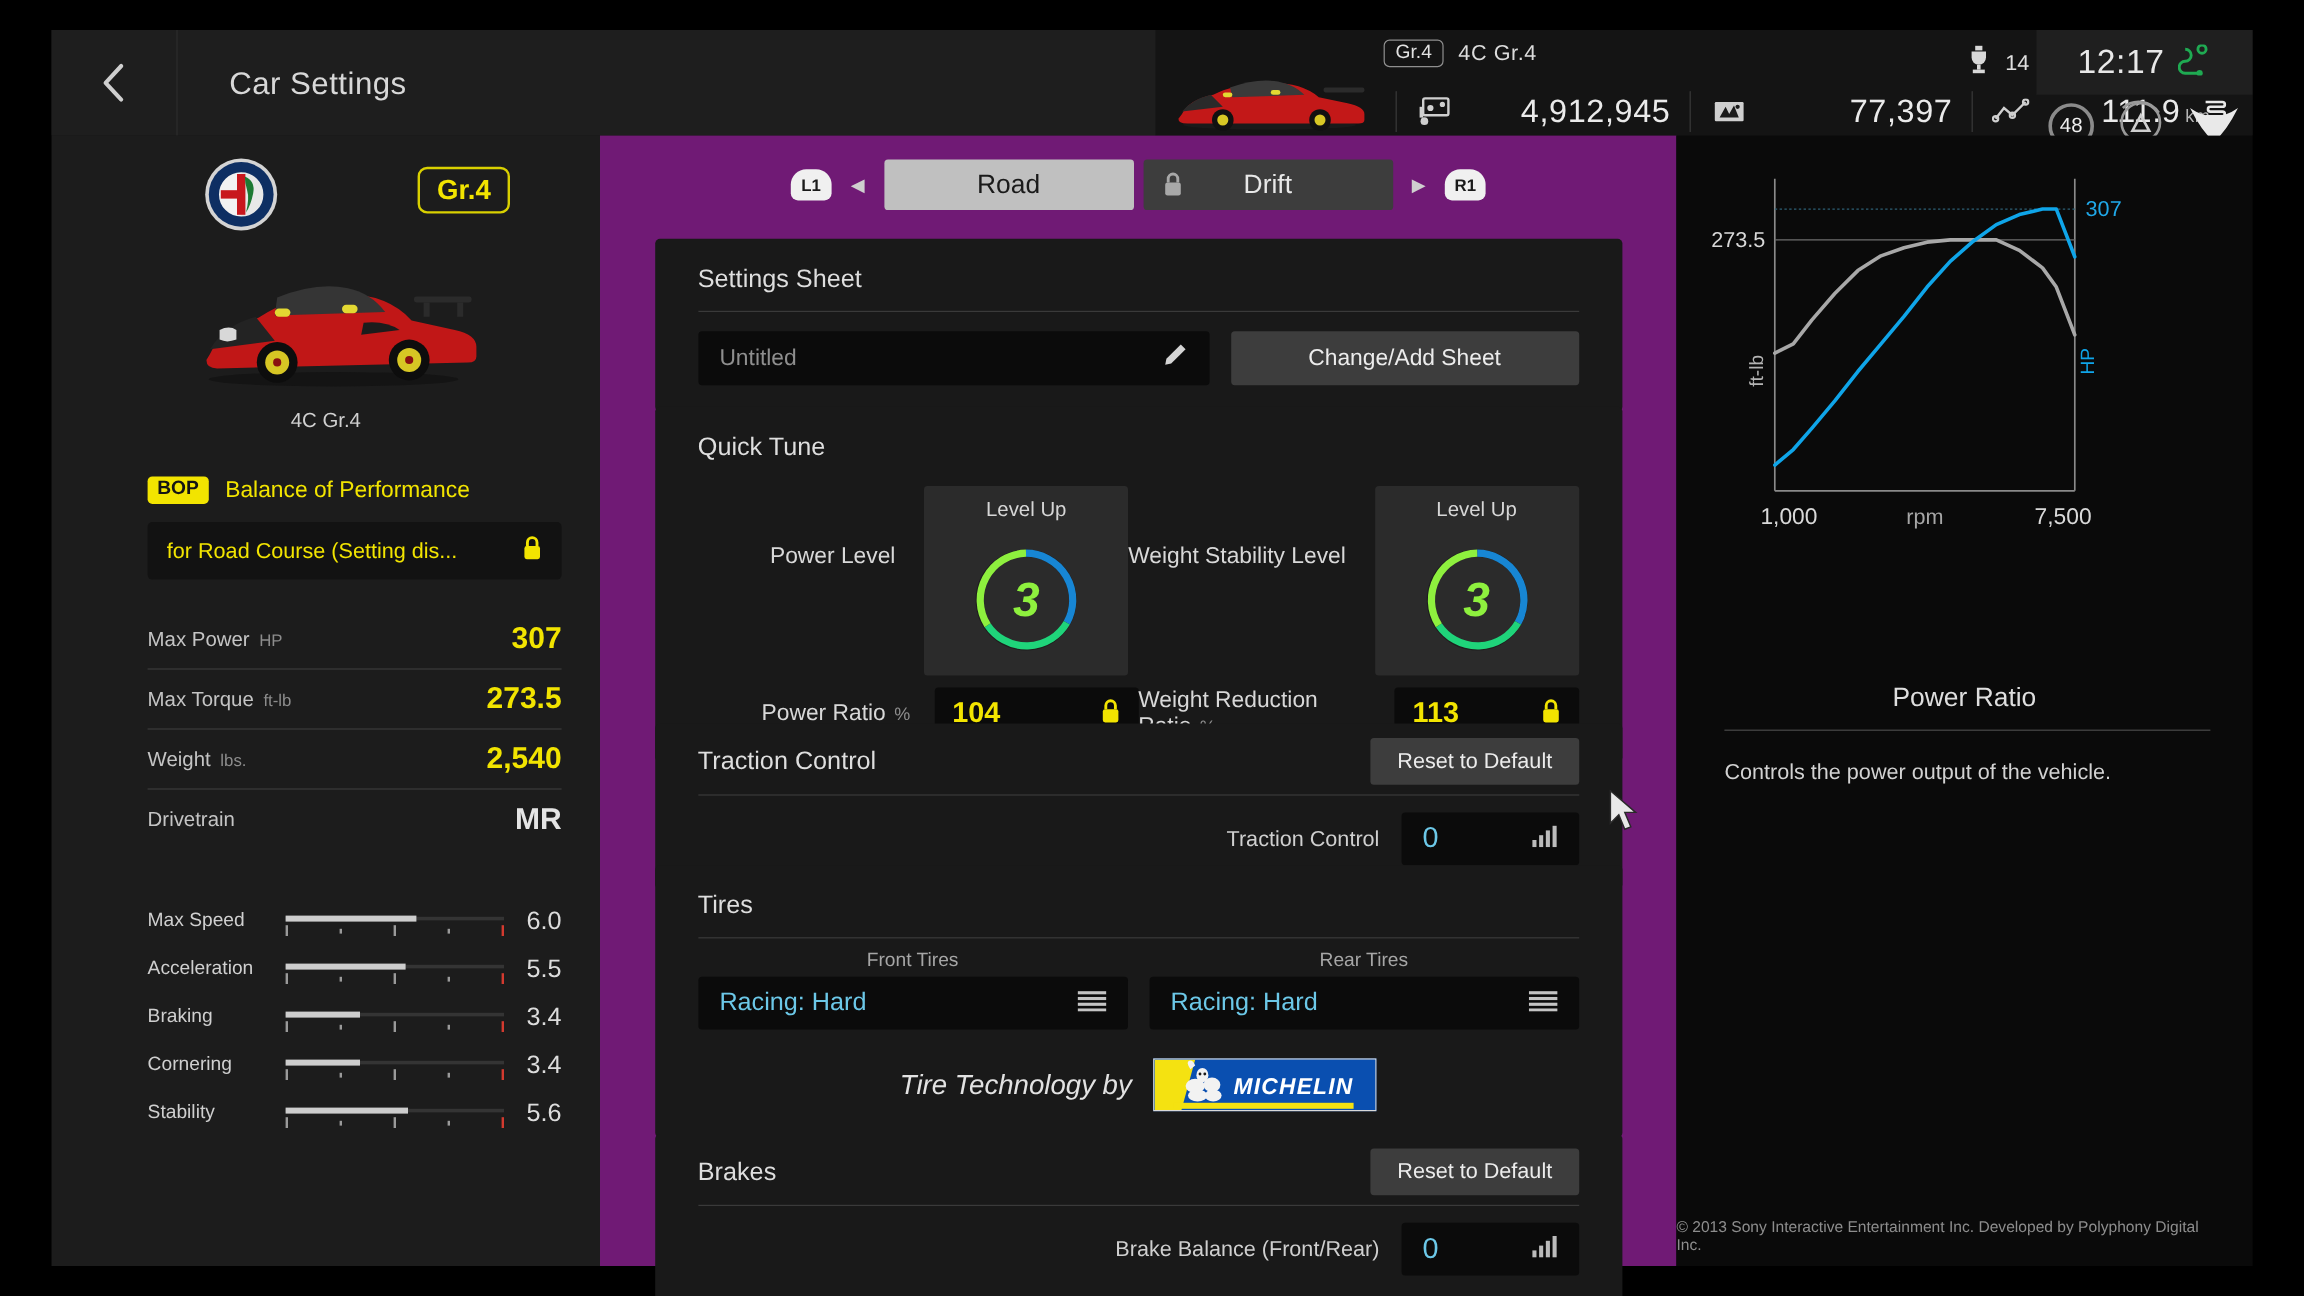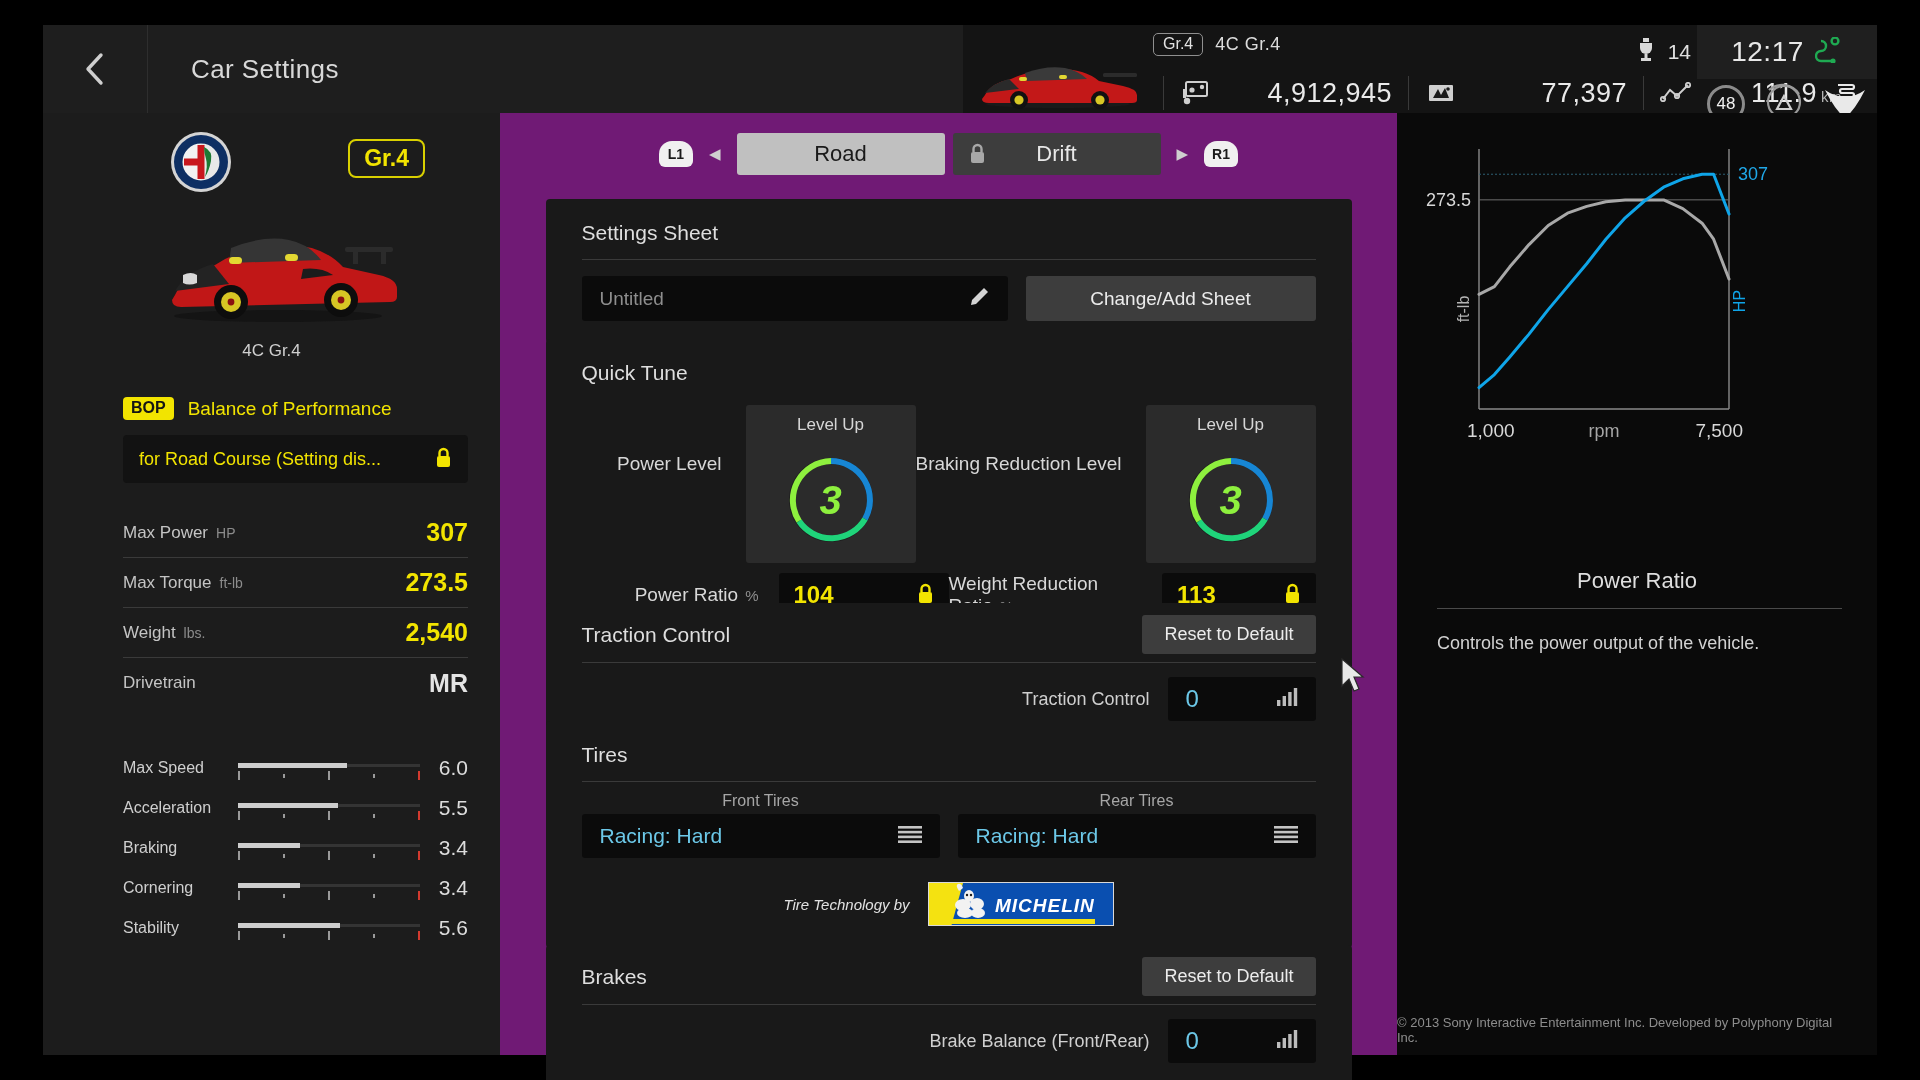--- a/index.html
+++ b/index.html
@@ -46,21 +46,21 @@
   .stat-val { color:#eaeaea; font-size:27px; letter-spacing:.5px; text-align:right; padding-right:16px; }
   .stat-val.km { font-size:27px; }
   .km-unit { font-size:15px; color:#b5b5b5; margin-left:4px; }
 
   .clockbar {
     position:absolute; right:0; top:0; width:180px; height:54px; background:#1f1f1f;
     display:flex; align-items:center; justify-content:center; gap:11px;
   }
   .clock-txt { color:#e8e8e8; font-size:28px; letter-spacing:.5px; }
   .trophy-wrap { position:absolute; right:186px; top:0; height:54px; display:flex; align-items:center; gap:13px; }
-  .trophy-num { color:#e0e0e0; font-size:21px; }
+  .trophy-num { color:#e0e0e0; font-size:18px; }
 
   .profile-icons { position:absolute; right:10px; top:56px; display:flex; align-items:center; gap:16px; }
   .lvl-circle {
     width:38px; height:38px; border-radius:50%; border:3px solid #8b8b8b;
     display:flex; align-items:center; justify-content:center; color:#f0f0f0; font-size:17px;
   }
 
   
   .sidebar { position:absolute; left:0; top:88px; width:457px; bottom:0; background:#1c1c1c; }
   .brand-row { position:absolute; left:0; top:18px; width:457px; height:68px; }
@@ -179,21 +179,21 @@
 
   .tire-heads { display:flex; gap:18px; padding:10px 0 4px; }
   .tire-head { flex:1; text-align:center; color:#a6a6a6; font-size:16px; }
   .tire-row { display:flex; gap:18px; padding:0 0 6px; }
   .tire-field {
     flex:1; height:44px; background:#0b0b0b; border-radius:3px;
     display:flex; align-items:center; justify-content:space-between; padding:0 18px; cursor:pointer;
   }
   .tire-val { color:#6cc8e8; font-size:21px; }
   .michelin-row { display:flex; align-items:center; justify-content:center; gap:18px; padding:18px 0 22px; }
-  .tiretech { color:#e2e2e2; font-size:15px; font-style:italic; }
+  .tiretech { color:#e2e2e2; font-size:23px; font-style:italic; }
   .michelin-logo { width:186px; height:44px; position:relative; background:#0a4fb0; border:1px solid #d9d9d9; overflow:hidden; }
 
   
   .rightpanel { position:absolute; right:0; top:88px; width:480px; bottom:0; background:#0a0a0a; }
   .graph { position:absolute; left:20px; top:18px; width:360px; height:320px; }
 
   .info-title {
     position:absolute; left:0; right:0; top:455px; text-align:center;
     color:#dedede; font-size:22px;
   }
@@ -524,21 +524,21 @@
                   <circle cx="47" cy="47" r="39" fill="none" stroke="#1e1e1e" stroke-width="6"></circle>
                   <path d="M47 8 A39 39 0 0 1 81 66" fill="none" stroke="#1786d4" stroke-width="6" stroke-linecap="butt"></path>
                   <path d="M81 66 A39 39 0 0 1 15 68" fill="none" stroke="#1fd47a" stroke-width="6" stroke-linecap="butt"></path>
                   <path d="M15 68 A39 39 0 0 1 47 8" fill="none" stroke="#8ef03e" stroke-width="6" stroke-linecap="butt"></path>
                 </svg>
                 <div class="dial-num">3</div>
               </div>
             </div>
           </div>
           <div style="flex:1; display:flex; align-items:flex-start; justify-content:flex-end; gap:24px;">
-            <div class="qt-label" style="width:auto; padding-top:48px;">Braking Reduction Level</div>
+            <div class="qt-label" style="width:auto; padding-top:48px;">Weight Stability Level</div>
             <div class="dial-box">
               <div class="levelup">Level Up</div>
               <div class="dial">
                 <svg viewBox="0 0 94 94">
                   <circle cx="47" cy="47" r="39" fill="none" stroke="#1e1e1e" stroke-width="6"></circle>
                   <path d="M47 8 A39 39 0 0 1 81 66" fill="none" stroke="#1786d4" stroke-width="6" stroke-linecap="butt"></path>
                   <path d="M81 66 A39 39 0 0 1 15 68" fill="none" stroke="#1fd47a" stroke-width="6" stroke-linecap="butt"></path>
                   <path d="M15 68 A39 39 0 0 1 47 8" fill="none" stroke="#8ef03e" stroke-width="6" stroke-linecap="butt"></path>
                 </svg>
                 <div class="dial-num">3</div>

